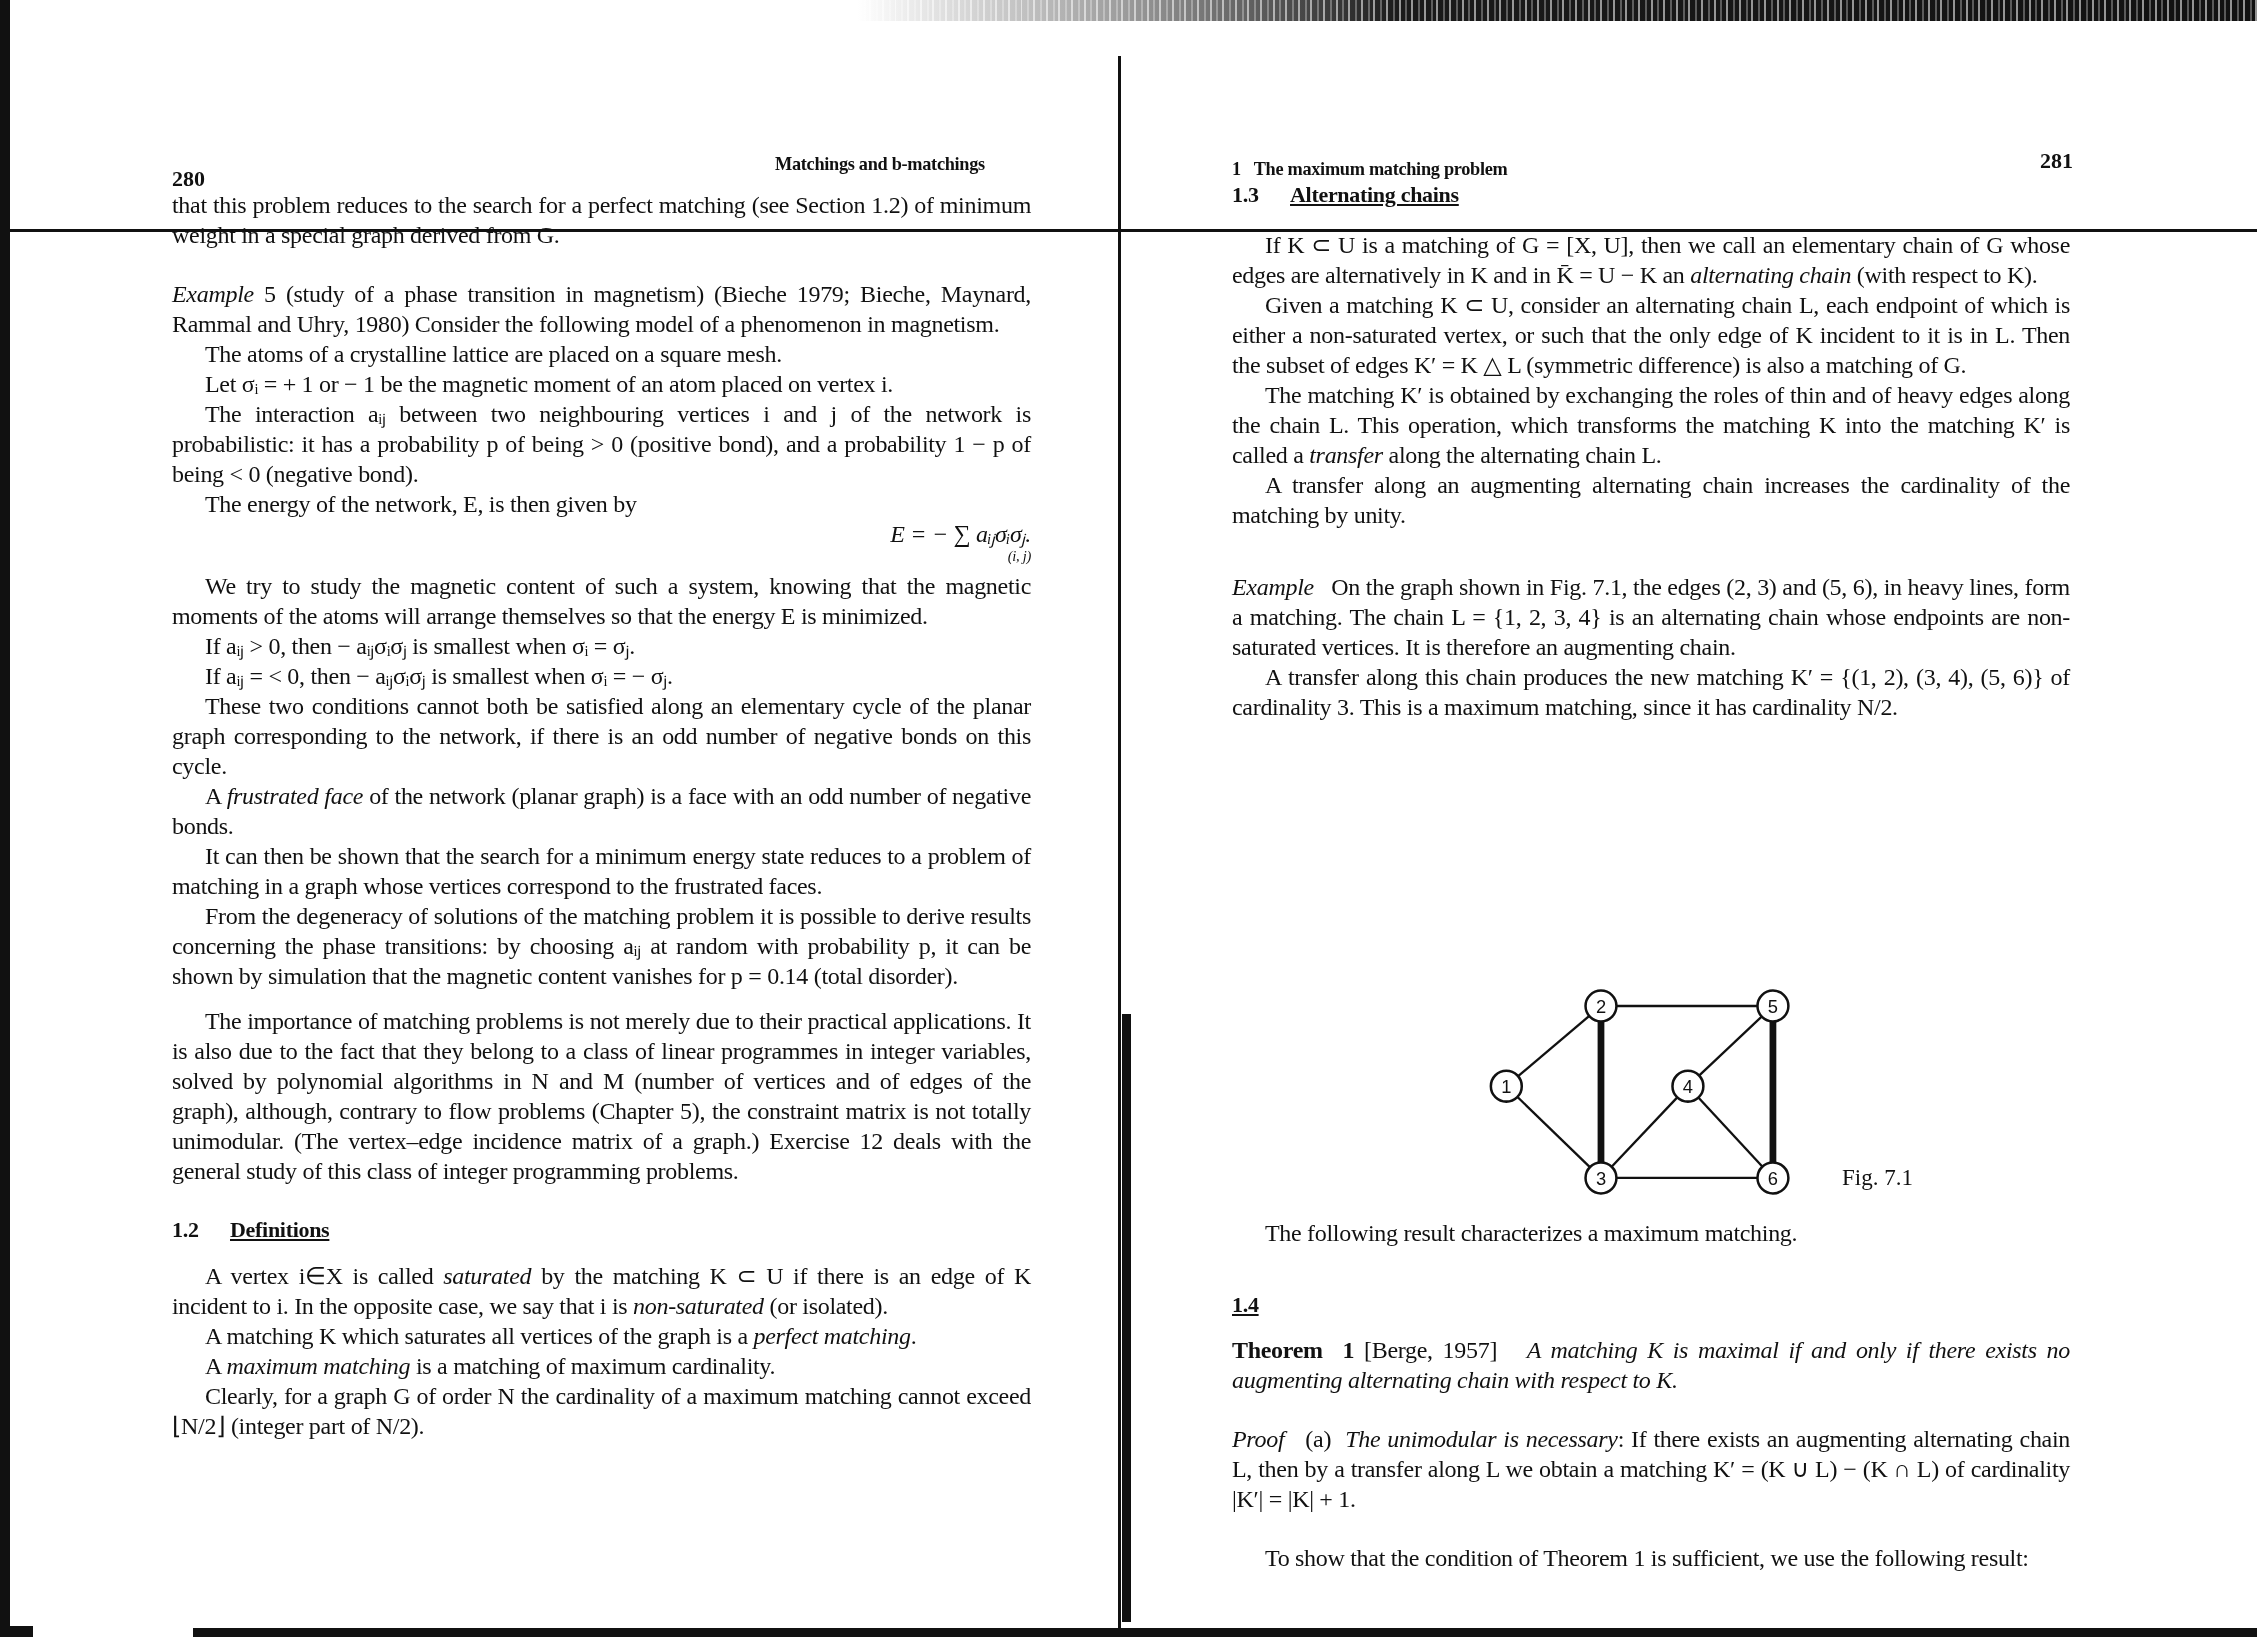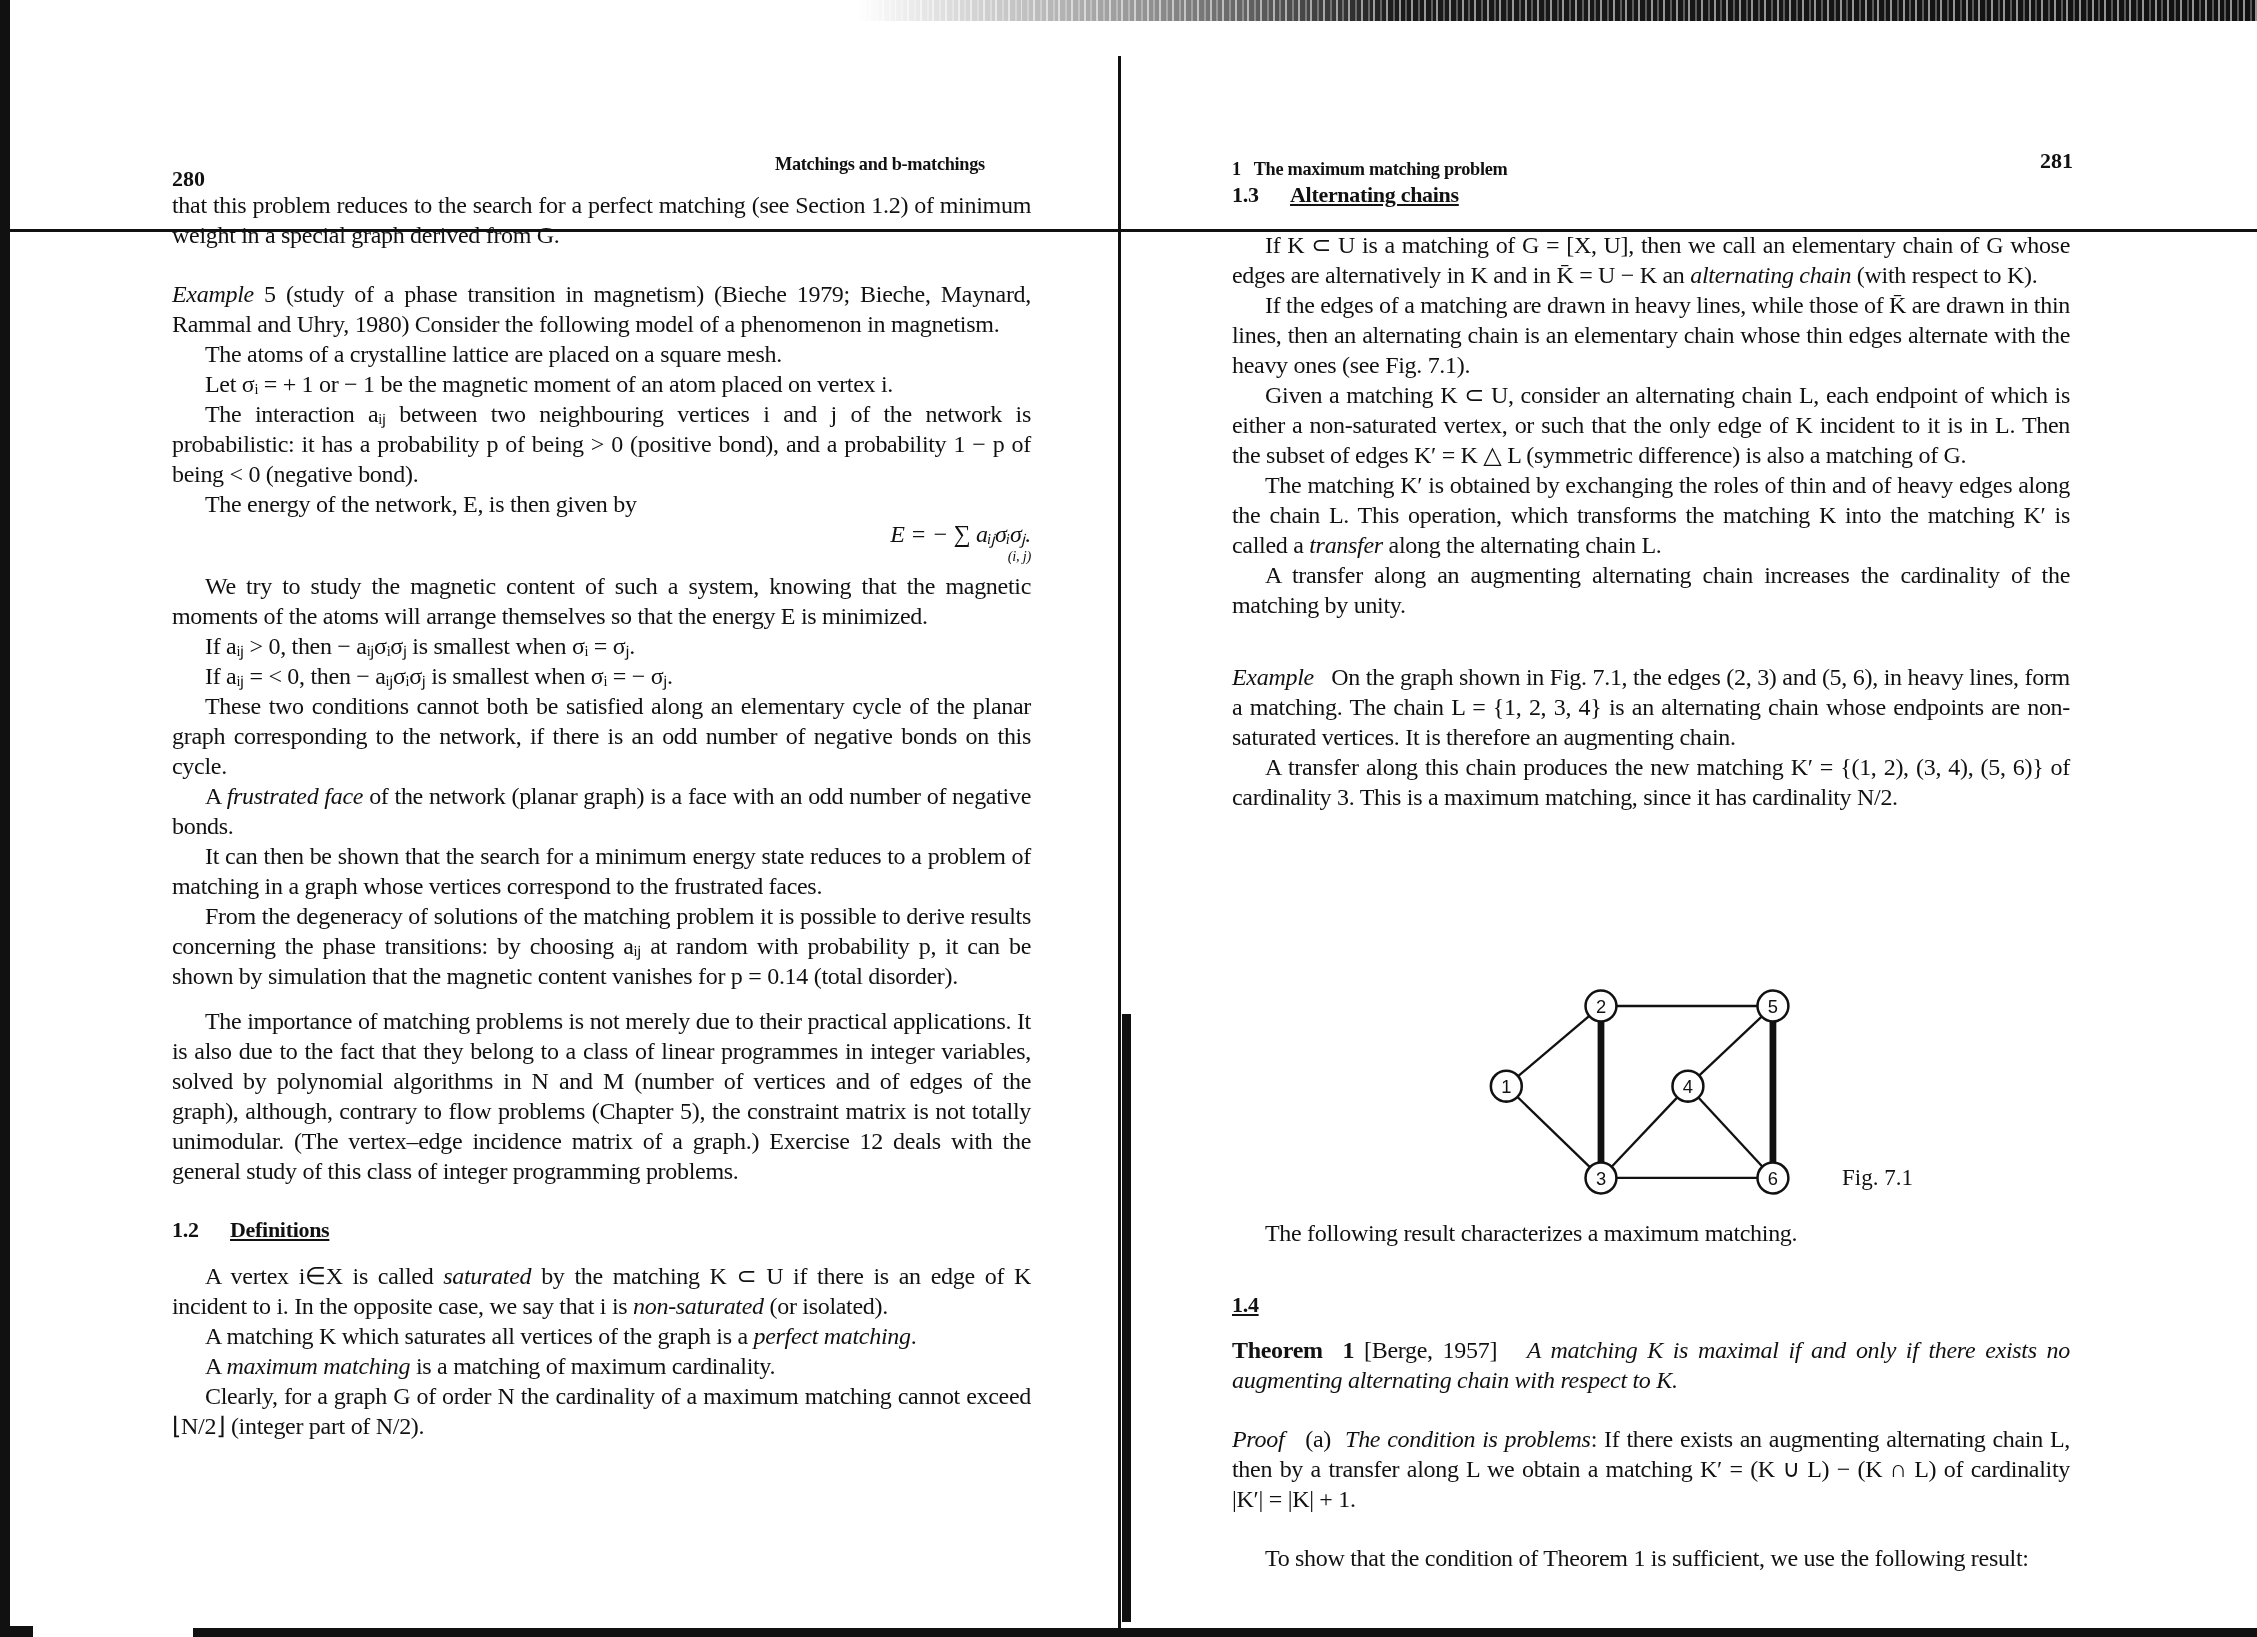--- a/index.html
+++ b/index.html
@@ -80,21 +80,20 @@
 </div>
 
 <div class="hdr" style="left:1232px; top:143px;margin-top:16px;"><span>1</span>&nbsp;&nbsp;&nbsp;<span>The maximum matching problem</span></div>
 <div class="folio" style="left:2040px; top:148px;">281</div>
 <div class="body" style="left:1232px; top:180px; width:838px;">
   <p class="sec"><span class="num">1.3</span><span>Alternating chains</span></p>
 </div>
 
 <div class="body" style="left:1232px; top:230px; width:838px;">
   <p><span>If K ⊂ U is a matching of G = [X, U], then we call an elementary chain of G whose edges are alternatively in K and in K̄ = U − K an </span><i>alternating chain</i><span> (with respect to K).</span></p>
-  <p>If the edges of a matching are drawn in heavy lines, while those of K̄ are drawn in thin lines, then an alternating chain is an elementary chain whose thin edges alternate with the heavy ones (see Fig. 7.1).</p>
   <p>Given a matching K ⊂ U, consider an alternating chain L, each endpoint of which is either a non-saturated vertex, or such that the only edge of K incident to it is in L. Then the subset of edges K′ = K △ L (symmetric difference) is also a matching of G.</p>
   <p><span>The matching K′ is obtained by exchanging the roles of thin and of heavy edges along the chain L. This operation, which transforms the matching K into the matching K′ is called a </span><i>transfer</i><span> along the alternating chain L.</span></p>
   <p>A transfer along an augmenting alternating chain increases the cardinality of the matching by unity.</p>
   <div class="gap-l"></div>
   <p class="noind"><i>Example</i>&nbsp;&nbsp;&nbsp;<span>On the graph shown in Fig. 7.1, the edges (2, 3) and (5, 6), in heavy lines, form a matching. The chain L = {1, 2, 3, 4} is an alternating chain whose endpoints are non-saturated vertices. It is therefore an augmenting chain.</span></p>
   <p>A transfer along this chain produces the new matching K′ = {(1, 2), (3, 4), (5, 6)} of cardinality 3. This is a maximum matching, since it has cardinality N/2.</p>
 </div>
 
 <svg class="fig" viewBox="0 0 500 240" id="fig-svg">
     <line x1="20" y1="115" x2="118" y2="32" stroke="#111" stroke-width="2.4"></line>
@@ -133,17 +132,17 @@
   </svg>
 <div class="fig-caption">Fig. 7.1</div>
 
 <div class="body" style="left:1232px; top:1218px; width:838px;">
   <p>The following result characterizes a maximum matching.</p>
   <div class="gap-l"></div>
   <p class="sec">1.4</p>
   <div class="gap-s"></div>
   <p class="noind"><b>Theorem</b>&nbsp;&nbsp;<b>1</b>&nbsp;<span>[Berge, 1957]</span>&nbsp;&nbsp;&nbsp;<i>A matching K is maximal if and only if there exists no augmenting alternating chain with respect to K.</i></p>
   <div class="gap-m"></div>
-  <p class="noind"><i>Proof</i>&nbsp;&nbsp;&nbsp;<span>(a)</span>&nbsp;&nbsp;<i>The condition is problems</i><span>: If there exists an augmenting alternating chain L, then by a transfer along L we obtain a matching K′ = (K ∪ L) − (K ∩ L) of cardinality |K′| = |K| + 1.</span></p>
+  <p class="noind"><i>Proof</i>&nbsp;&nbsp;&nbsp;<span>(a)</span>&nbsp;&nbsp;<i>The unimodular is necessary</i><span>: If there exists an augmenting alternating chain L, then by a transfer along L we obtain a matching K′ = (K ∪ L) − (K ∩ L) of cardinality |K′| = |K| + 1.</span></p>
   <div class="gap-m"></div>
   <p>To show that the condition of Theorem 1 is sufficient, we use the following result:</p>
 </div>
 
 
 </body></html>

